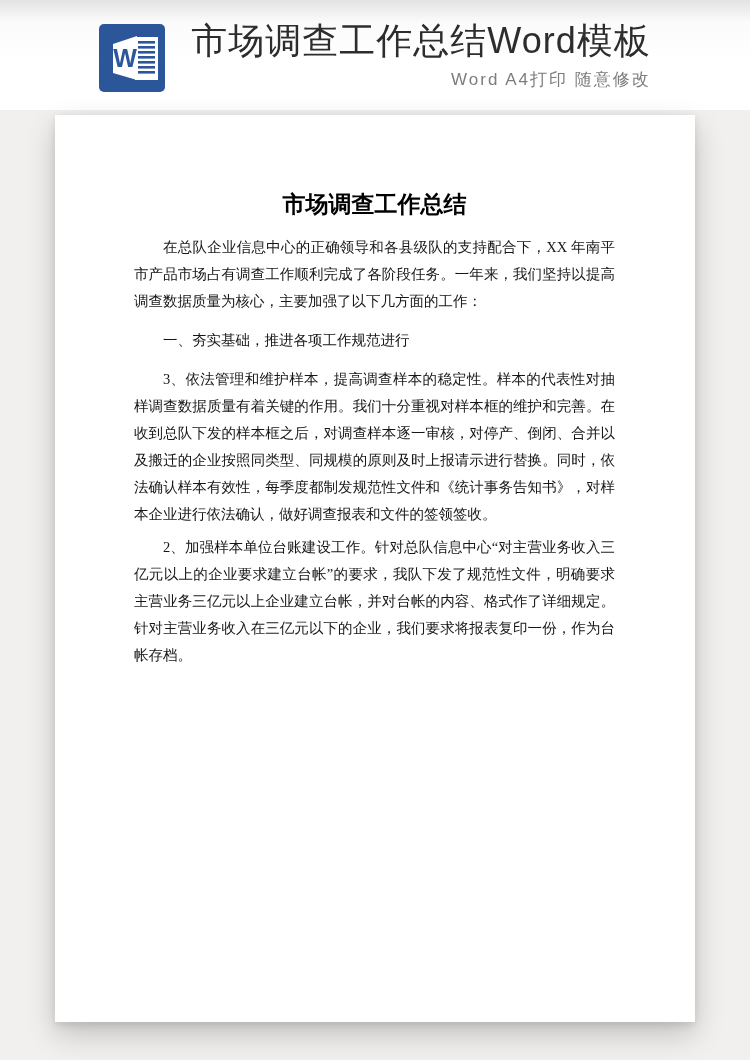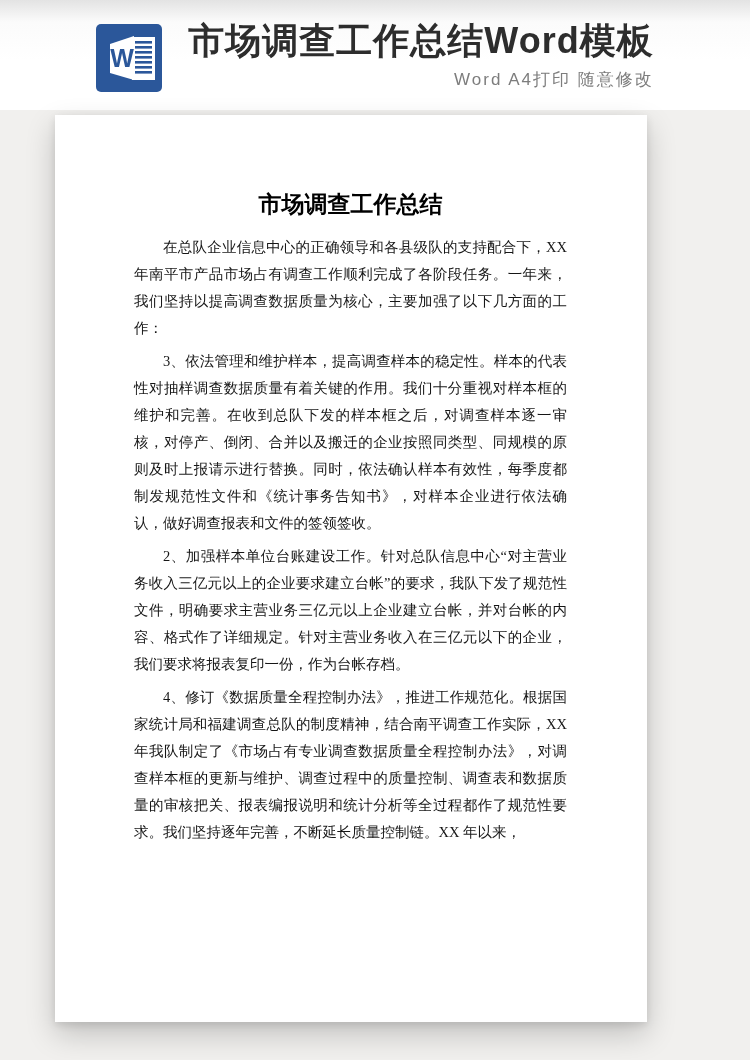--- a/index.html
+++ b/index.html
@@ -22,38 +22,38 @@
   }
   .header-inner { display: flex; align-items: center; }
   .word-logo {
     width: 66px; height: 68px;
     margin-top: 6px;
     flex: 0 0 auto;
   }
   .header-text { margin-left: 26px; text-align: center; }
   .header-title {
     font-size: 36px;
-    font-weight: bold;
+    font-weight: normal;
     color: #2d2d2d;
     letter-spacing: 1px;
     line-height: 42px;
     white-space: nowrap;
   }
   .header-subtitle {
     margin-top: 6px;
     font-size: 17px;
     color: #7d7d7d;
     letter-spacing: 2px;
     text-align: right;
   }
   
   .doc-page {
     position: absolute;
     left: 55px; top: 115px;
-    width: 592px; height: 907px;
+    width: 640px; height: 907px;
     background: #ffffff;
     box-shadow: 0 12px 28px rgba(0,0,0,0.20), 0 3px 8px rgba(0,0,0,0.10);
     padding: 75px 80px 0 79px;
     overflow: hidden;
   }
   .doc-title {
     text-align: center;
     font-family: "Liberation Serif", "DejaVu Serif", serif;
     font-size: 23px;
     font-weight: bold;
@@ -96,17 +96,17 @@
       <div class="header-title">市场调查工作总结Word模板</div>
       <div class="header-subtitle">Word A4打印 随意修改</div>
     </div>
   </div>
 </header>
 
 <main class="doc-page">
   <h1 class="doc-title">市场调查工作总结</h1>
   <div class="doc-body">
       <p class="doc-para">在总队企业信息中心的正确领导和各县级队的支持配合下，XX 年南平市产品市场占有调查工作顺利完成了各阶段任务。一年来，我们坚持以提高调查数据质量为核心，主要加强了以下几方面的工作：</p>
+      <p class="doc-heading">一、夯实基础，推进各项工作规范进行</p>
       <p class="doc-para">3、依法管理和维护样本，提高调查样本的稳定性。样本的代表性对抽样调查数据质量有着关键的作用。我们十分重视对样本框的维护和完善。在收到总队下发的样本框之后，对调查样本逐一审核，对停产、倒闭、合并以及搬迁的企业按照同类型、同规模的原则及时上报请示进行替换。同时，依法确认样本有效性，每季度都制发规范性文件和《统计事务告知书》，对样本企业进行依法确认，做好调查报表和文件的签领签收。</p>
       <p class="doc-para">2、加强样本单位台账建设工作。针对总队信息中心“对主营业务收入三亿元以上的企业要求建立台帐”的要求，我队下发了规范性文件，明确要求主营业务三亿元以上企业建立台帐，并对台帐的内容、格式作了详细规定。针对主营业务收入在三亿元以下的企业，我们要求将报表复印一份，作为台帐存档。</p>
-      <p class="doc-para">4、修订《数据质量全程控制办法》，推进工作规范化。根据国家统计局和福建调查总队的制度精神，结合南平调查工作实际，XX 年我队制定了《市场占有专业调查数据质量全程控制办法》，对调查样本框的更新与维护、调查过程中的质量控制、调查表和数据质量的审核把关、报表编报说明和统计分析等全过程都作了规范性要求。我们坚持逐年完善，不断延长质量控制链。XX 年以来，</p>
     </div>
 </main>
 
 </body></html>

